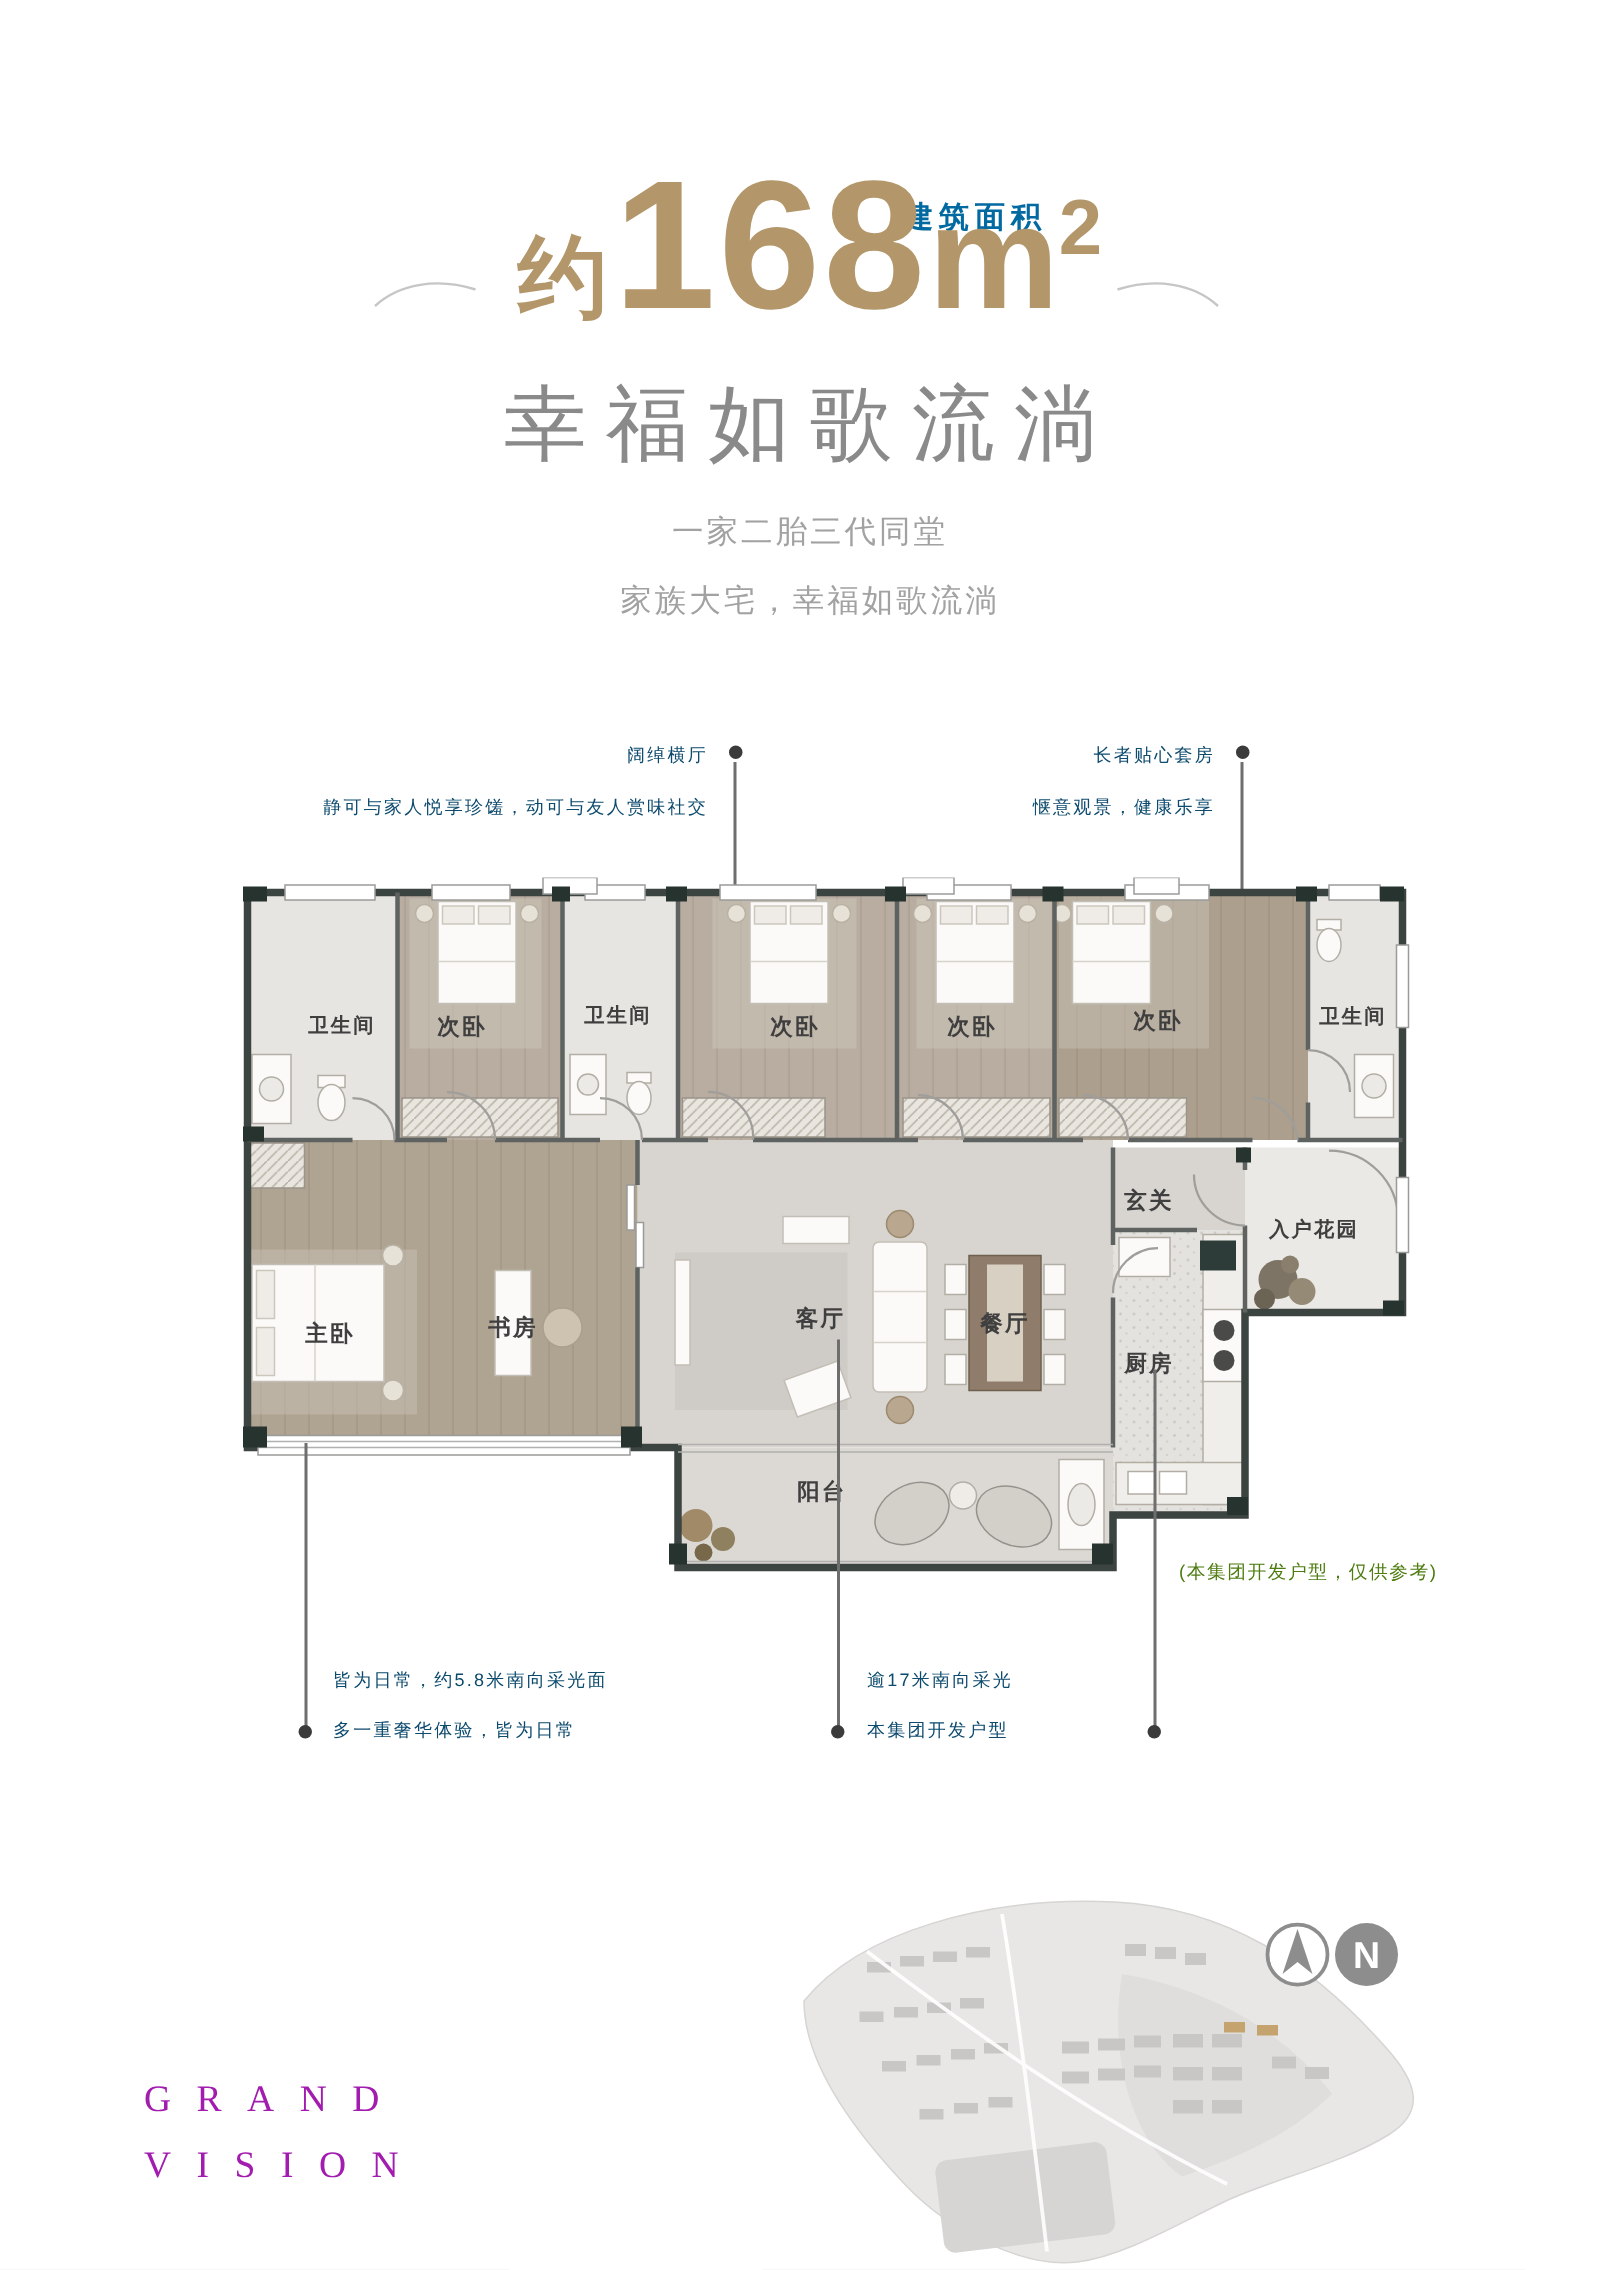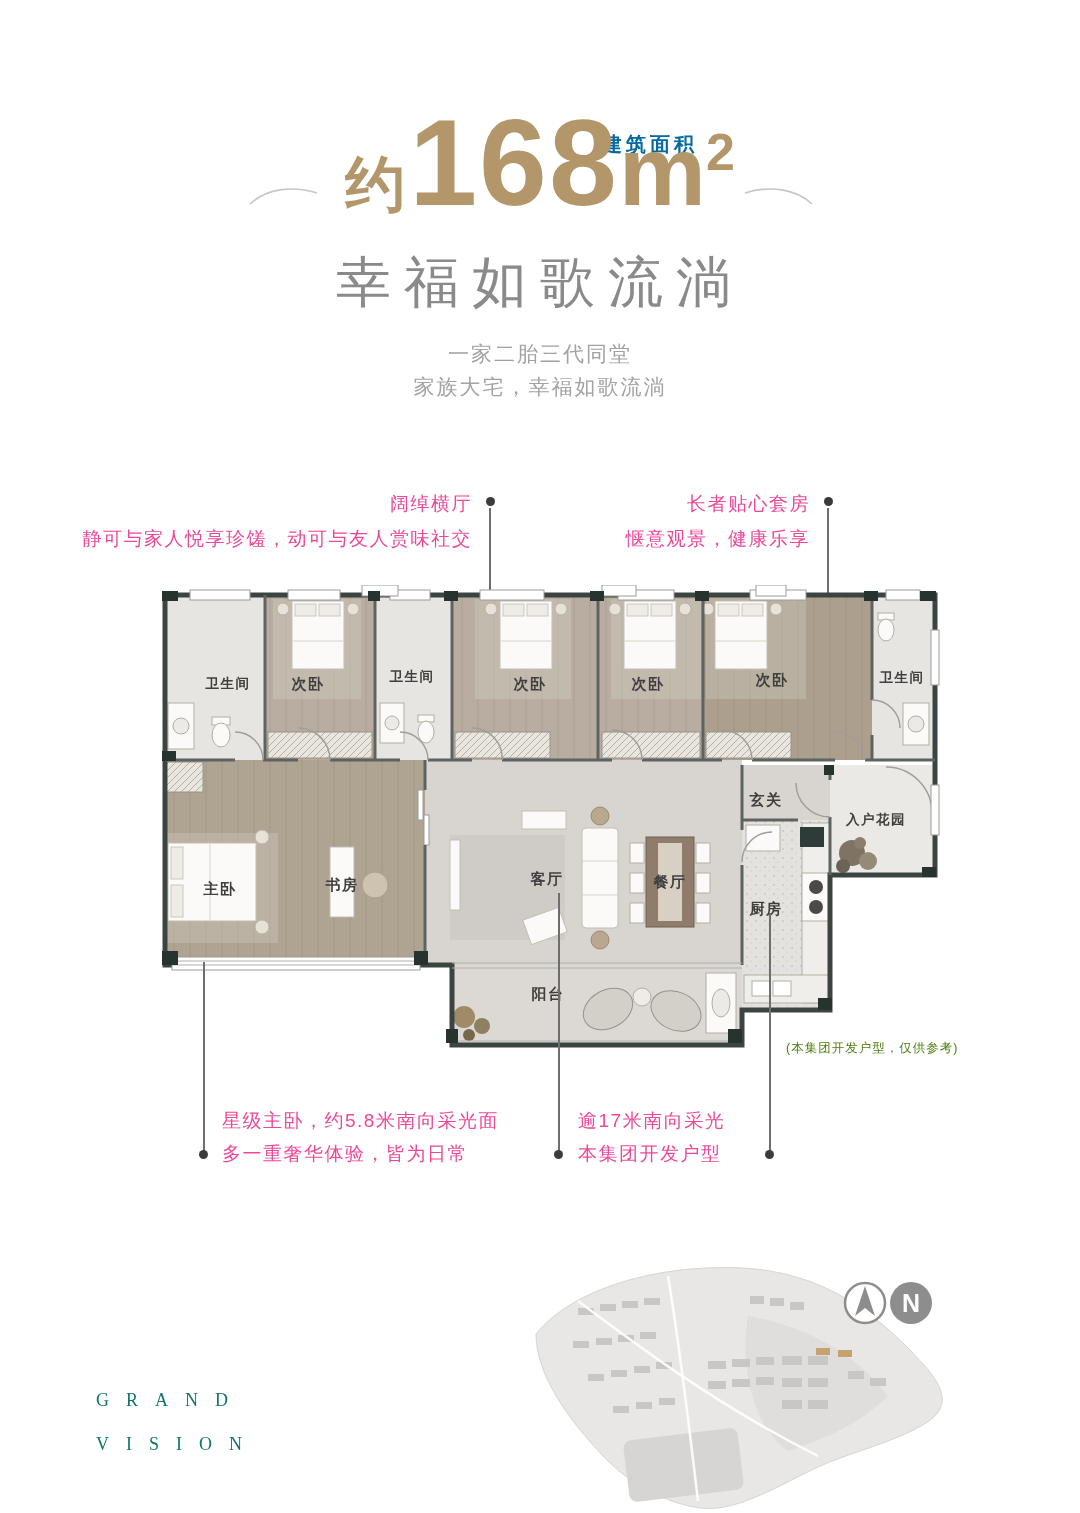--- a/index.html
+++ b/index.html
@@ -13,41 +13,41 @@
   .area-approx{font-size:60px;font-weight:700;margin-right:4px;}
   .area-number{font-size:122px;font-weight:700;letter-spacing:2px;}
   .area-unit{font-size:98px;font-weight:700;}
   .area-sup{font-size:52px;font-weight:700;align-self:flex-start;position:relative;top:24px;}
   .swoosh{position:absolute;top:182px;width:72px;height:26px;}
   .swoosh.left{left:248px;} .swoosh.right{left:742px;}
   .layout-title{position:absolute;left:0;top:246px;width:1080px;text-align:center;
                 font-size:55px;color:#8a8a8a;letter-spacing:13px;font-weight:400;}
   .tagline{position:absolute;left:0;width:1080px;text-align:center;color:#a2a2a2;
            font-size:21px;letter-spacing:2px;}
-  .tagline.l1{top:340px;} .tagline.l2{top:373px;}
+  .tagline.l1{top:340px;} .tagline.l2{top:386px;}
   
-  .co{position:absolute;color:#ec4899;font-size:19px;letter-spacing:1.5px;line-height:33px;}
+  .co{position:absolute;color:#0c4a6e;font-size:12px;letter-spacing:1.5px;line-height:33px;}
   .co-hall{top:487px;left:0;width:472px;text-align:right;}
   .co-elder{top:487px;left:500px;width:310px;text-align:right;}
   .co-bl{top:1104px;left:222px;}
   .co-bm{top:1104px;left:578px;}
   .co-br{top:1104px;left:793px;}
   .co .t{margin-bottom:2px;}
   .dot{position:absolute;width:9px;height:9px;border-radius:50%;background:#3b3b3b;}
   .vline{position:absolute;width:2px;background:#6e6e6e;}
   .disclaimer{position:absolute;left:786px;top:1040px;font-size:12.5px;color:#4d7c0f;
               letter-spacing:1px;}
   
   .plan{position:absolute;left:150px;top:585px;}
   .room-label{font-family:"Liberation Sans",sans-serif;font-size:15px;font-weight:bold;
               fill:#3f3f3f;letter-spacing:1.5px;}
   .room-label.small{font-size:13.5px;}
   
   .brand{position:absolute;left:96px;top:1378px;font-family:"Liberation Serif","DejaVu Serif",serif;
-         font-size:18px;letter-spacing:17px;color:#0f766e;line-height:44px;}
+         font-size:25px;letter-spacing:17px;color:#a21caf;line-height:44px;}
   .sitemap{position:absolute;left:518px;top:1256px;}
   .compass{position:absolute;left:842px;top:1280px;}
 </style>
 </head>
 <body>
 
 <div class="page">
 
   <div class="area-label">建筑面积</div>
   <div class="area-line">
@@ -353,21 +353,21 @@
       <text class="room-label" x="616" y="329">厨房</text>
       <text class="room-label" x="398" y="414">阳台</text>
     </g>
   </svg>
 
   <div class="disclaimer">(本集团开发户型，仅供参考)</div>
 
   <div class="vline" style="left:203px;top:962px;height:190px;"></div>
   <div class="dot" style="left:199px;top:1150px;"></div>
   <div class="co co-bl">
-    <div>星级主卧，约5.8米南向采光面</div>
+    <div>皆为日常，约5.8米南向采光面</div>
     <div>多一重奢华体验，皆为日常</div>
   </div>
 
   <div class="vline" style="left:558px;top:893px;height:258px;"></div>
   <div class="dot" style="left:554px;top:1150px;"></div>
   <div class="co co-bm">
     <div>逾17米南向采光</div>
     <div>本集团开发户型</div>
   </div>
 

